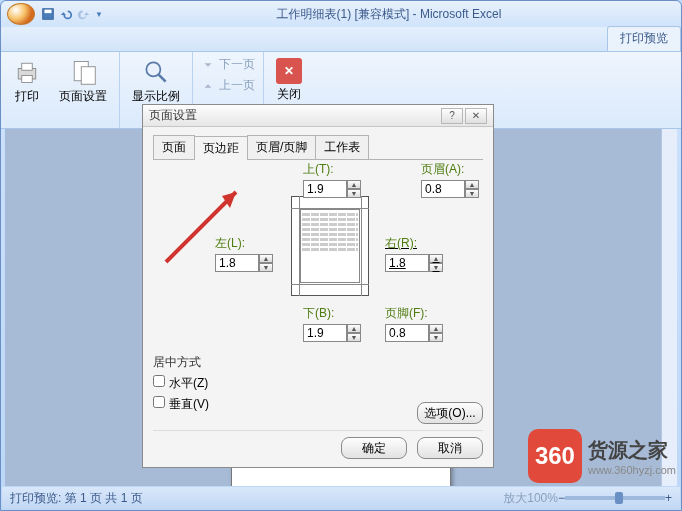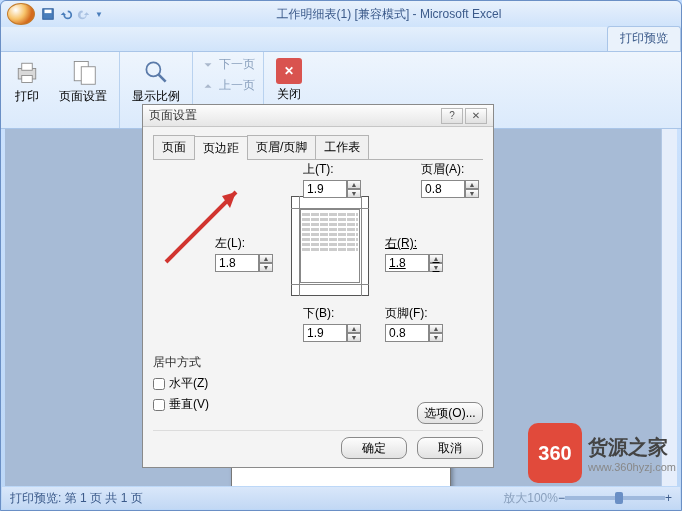--- a/index.html
+++ b/index.html
@@ -38,36 +38,36 @@
 .dtab{padding:3px 8px;border:1px solid #b4b4b4;border-bottom:none;margin-right:-1px;background:#f0f0f0;}
 .dtab.active{background:#f4f4f4;position:relative;top:1px;font-family:Liberation Mono, monospace;}
 .margins-area{flex:1;position:relative;}
 .preview{position:absolute;left:138px;top:36px;width:78px;height:100px;border:1px solid #555;background:#fff;}
 .preview-inner{position:absolute;left:8px;right:8px;top:12px;bottom:12px;border:1px solid #888;}
 .preview-rows{position:absolute;left:10px;right:10px;top:16px;display:flex;flex-direction:column;gap:2px;}
 .preview-rows div{height:3px;background:repeating-linear-gradient(90deg,#ccc 0 8px,#fff 8px 9px);}
 .marg-hline{position:absolute;left:138px;width:78px;height:0;border-top:1px solid #888;}
 .marg-vline{position:absolute;top:36px;height:100px;width:0;border-left:1px solid #888;}
 .marg-field{position:absolute;display:flex;flex-direction:column;gap:2px;}
-.marg-field label{color:#000000;}
+.marg-field label{color:#4d7c0f;}
 .spin{display:flex;}
 .spin input{width:44px;height:18px;border:1px solid #888;padding:0 3px;background:#fff;}
 .spin-btns{display:flex;flex-direction:column;}
 .spin-btns div{width:14px;height:9px;border:1px solid #888;background:linear-gradient(#fdfdfd,#dcdcdc);font-size:7px;line-height:7px;text-align:center;color:#555;}
 .center-group{position:absolute;left:0;top:194px;}
 .center-group legend{color:#333;}
-.chk{display:flex;align-items:center;gap:4px;margin-top:4px;}
+.chk{display:flex;gap:4px;margin-top:4px;}
 .chk input{width:12px;height:12px;}
 .dialog-footer{display:flex;justify-content:flex-end;gap:10px;padding-top:6px;border-top:1px solid #dcdcdc;}
 .dlg-btn{min-width:66px;height:22px;border:1px solid #8a8a8a;background:linear-gradient(#fdfdfd,#e2e2e2);border-radius:8px;}
 .options-row{display:flex;justify-content:flex-end;margin-top:auto;margin-bottom:6px;}
 .arrow{position:absolute;left:156px;top:152px;width:120px;height:120px;pointer-events:none;z-index:10;}
 
 .wm{position:absolute;right:6px;bottom:28px;display:flex;align-items:center;gap:6px;z-index:20;}
-.wm-badge{width:54px;height:60px;border-radius:10px;background:#e14a3b;color:#fff;display:flex;align-items:center;justify-content:center;font-size:20px;font-weight:bold;}
+.wm-badge{width:54px;height:54px;border-radius:10px;background:#e14a3b;color:#fff;display:flex;align-items:center;justify-content:center;font-size:24px;font-weight:bold;}
 .wm-text{display:flex;flex-direction:column;color:#444;}
 .wm-text .cn{font-size:20px;font-weight:bold;}
 .wm-text .en{font-size:11px;color:#888;}
 </style>
 </head>
 <body>
 
 <div class="window">
   <div class="titlebar">
     <div class="office-btn"></div>

